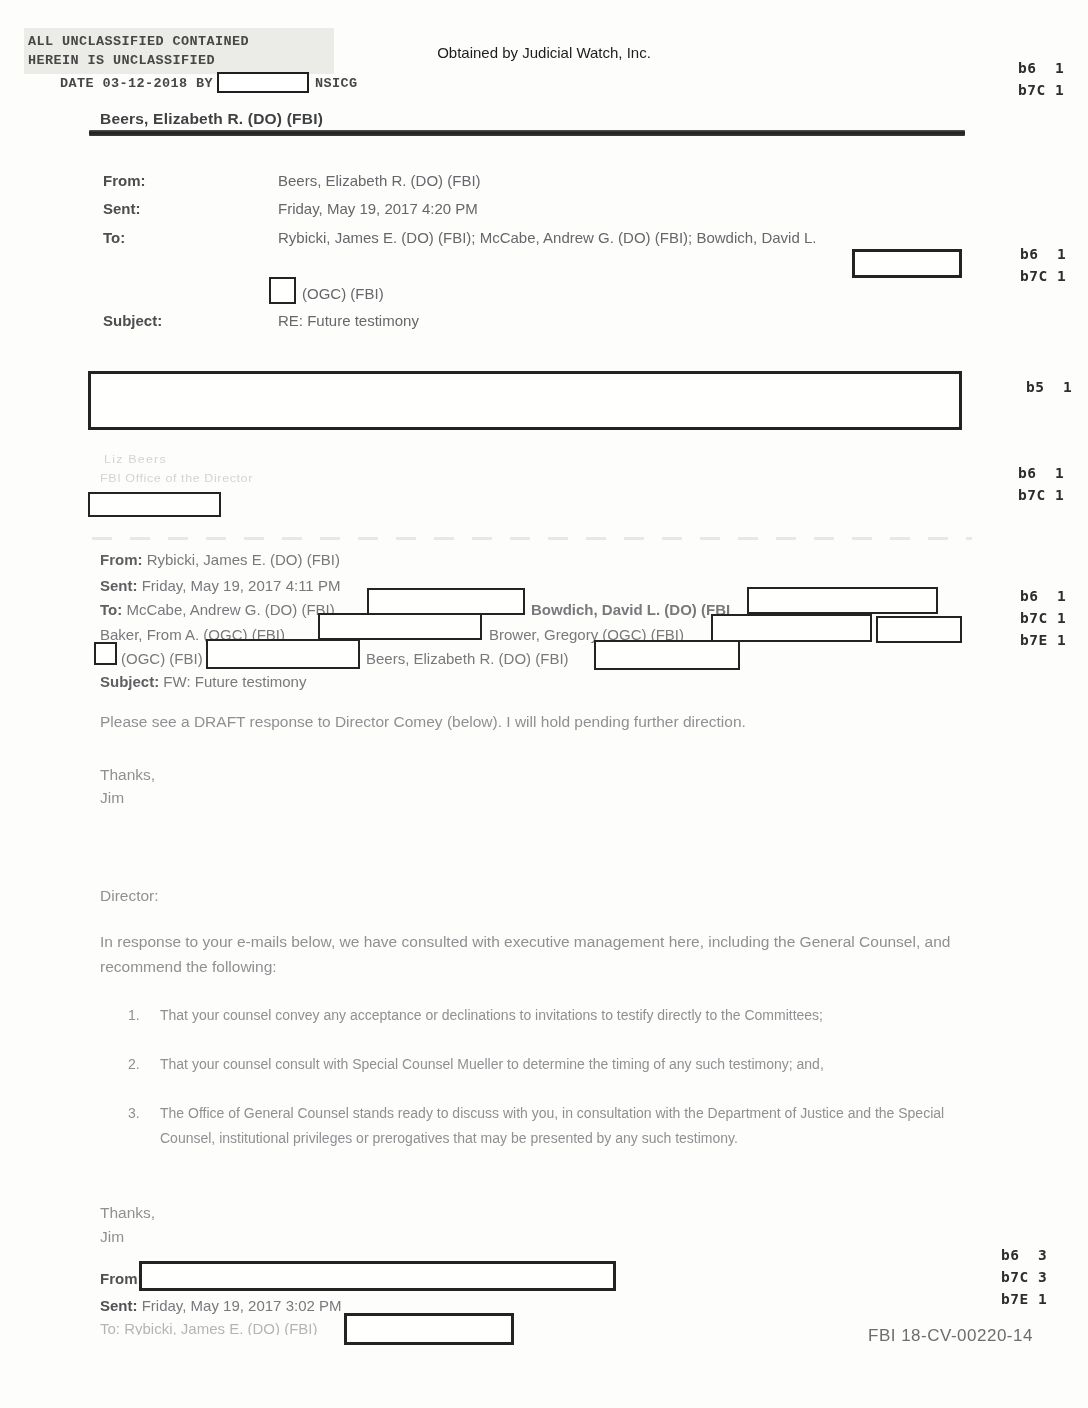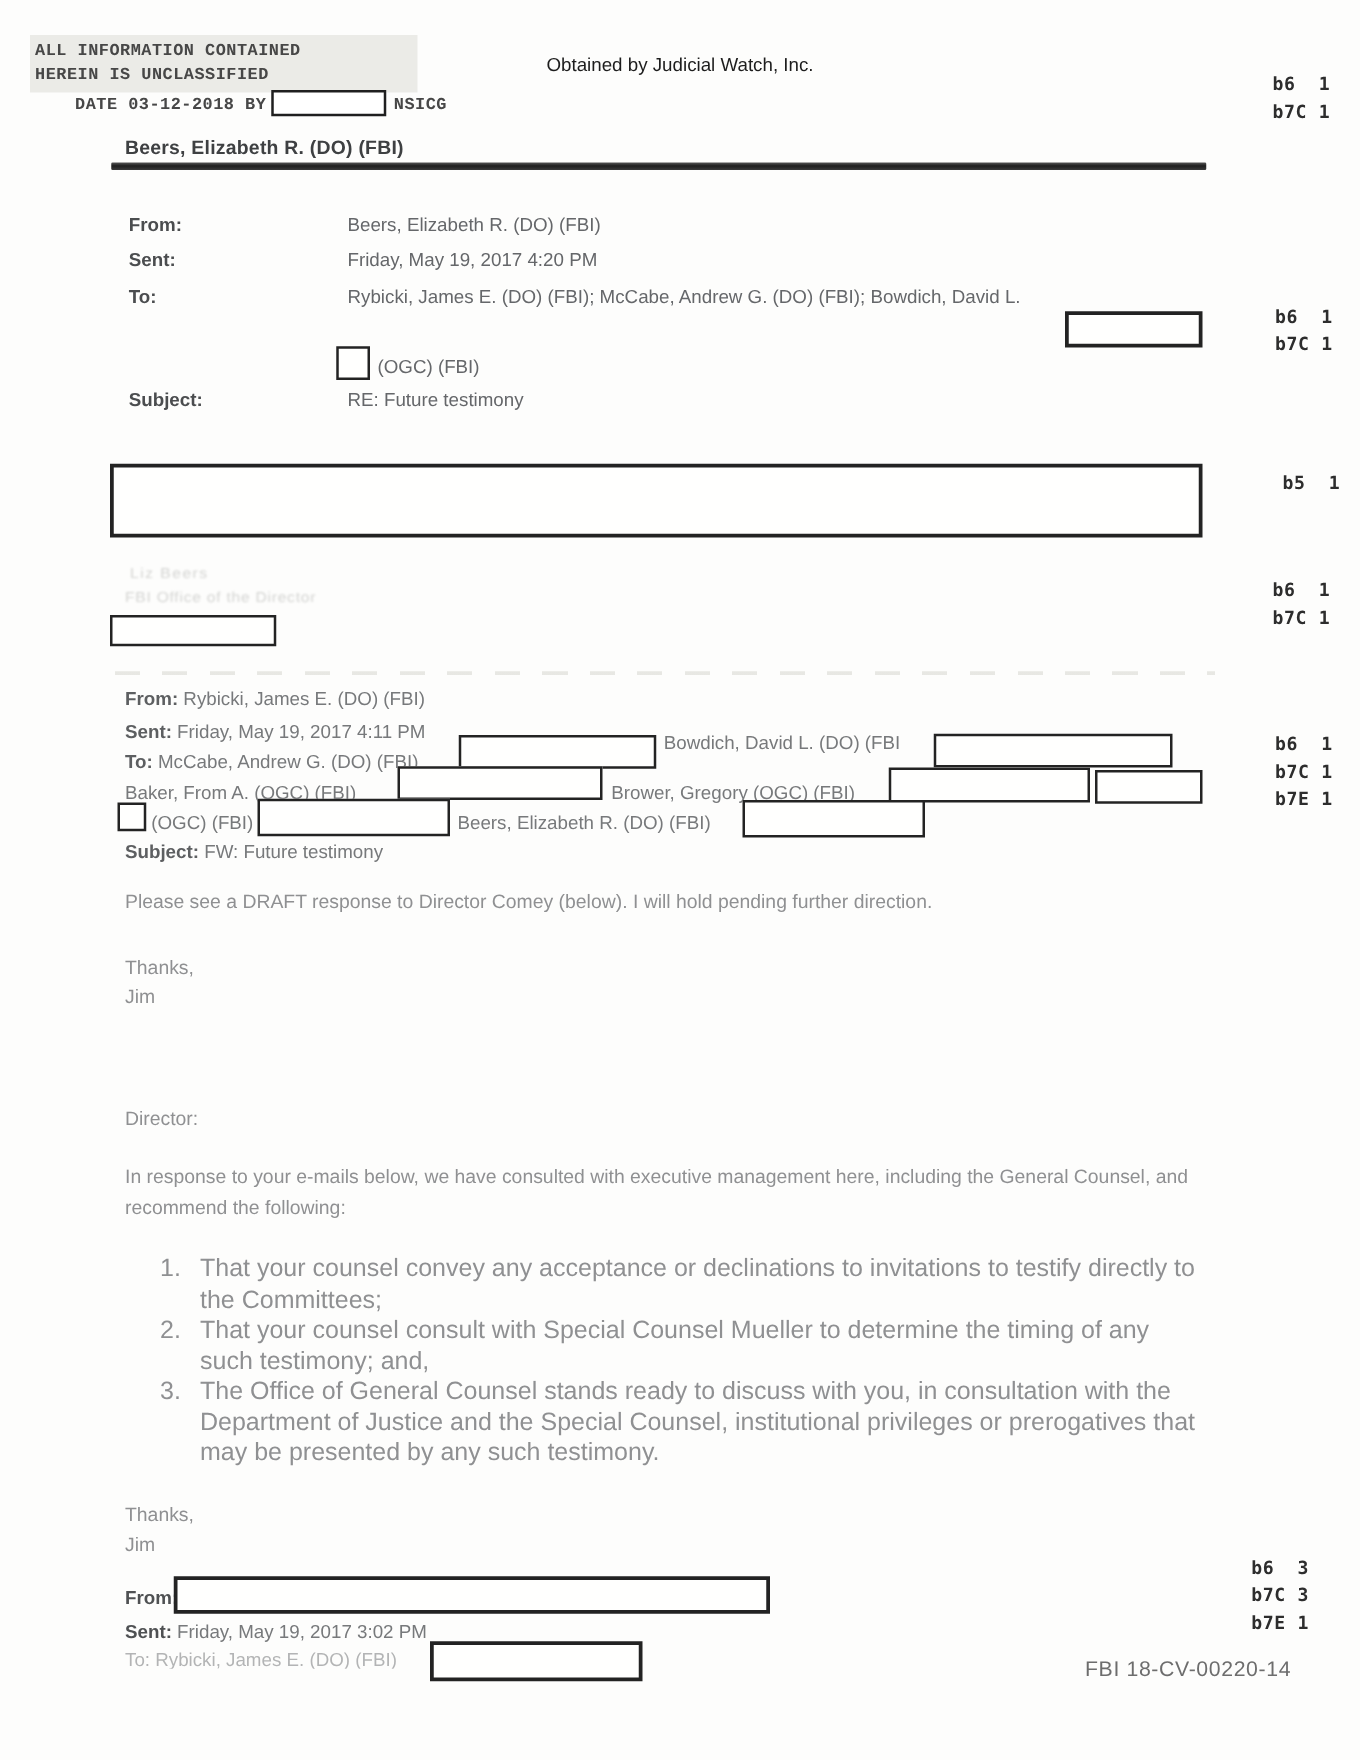--- a/index.html
+++ b/index.html
@@ -101,40 +101,40 @@
   
   .e2label { font-weight: 700; color: #5d5f61; font-size: 15px; }
   .e2text  { color: #77797b; font-size: 15px; }
   .bodytext {
     position: absolute;
     color: #8f9092;
     font-size: 15.5px;
     line-height: 24.5px;
   }
   .listnum { display: inline-block; width: 32px; color: #8f9092; }
-  .listitem { position: absolute; width: 840px; color: #8f9092; font-size: 20px; line-height: 24.5px; }
+  .listitem { position: absolute; width: 840px; color: #8f9092; font-size: 14px; line-height: 24.5px; }
   .listitem .txt { display: inline-block; width: 802px; vertical-align: top; }
 
   .clip-line { position: absolute; overflow: hidden; }
 
   .case-num {
     position: absolute;
     font-size: 17px;
     color: #6d6d6d;
     letter-spacing: 0.5px;
     font-weight: 400;
   }
 </style>
 </head>
 <body>
 
 <div class="page">
 
   <div class="stamp-bg"></div>
-  <div class="stamp-line" style="left:28px; top:34px;">ALL INFORMATION CONTAINED</div>
+  <div class="stamp-line" style="left:28px; top:34px;">ALL UNCLASSIFIED CONTAINED</div>
   <div class="stamp-line" style="left:28px; top:53px;">HEREIN IS UNCLASSIFIED</div>
   <div class="stamp-line" style="left:28px; top:72px;margin-left:32px;"><span>DATE 03-12-2018 BY</span><span class="stamp-redact"></span><span>NSICG</span></div>
 
   <div class="obtained">Obtained by Judicial Watch, Inc.</div>
 
   <div class="mcode" style="left:1018px; top:60px;">b6  1</div>
   <div class="mcode" style="left:1018px; top:82px;">b7C 1</div>
 
   <div class="doc-title">Beers, Elizabeth R. (DO) (FBI)</div>
   <div class="title-rule"></div>
@@ -166,21 +166,21 @@
   <div class="mcode" style="left:1018px; top:465px;">b6  1</div>
   <div class="mcode" style="left:1018px; top:487px;">b7C 1</div>
 
   <div class="noise-row" style="left:92px; top:537px; width:880px;"></div>
 
   <div class="line" style="left:100px; top:551px;"><span class="e2label">From:</span><span class="e2text"> </span><span class="e2text">Rybicki, James E. (DO) (FBI)</span></div>
   <div class="line" style="left:100px; top:577px;text-align:center;"><span class="e2label">Sent:</span><span class="e2text"> </span><span class="e2text">Friday, May 19, 2017 4:11 PM</span></div>
 
   <div class="line" style="left:100px; top:601px;"><span class="e2label">To:</span><span class="e2text"> </span><span class="e2text">McCabe, Andrew G. (DO) (FBI)</span></div>
   <div class="redact thin" style="left:367px; top:588px; width:158px; height:27px;"></div>
-  <div class="line e2text" style="left:531px; top:586px;">Bowdich, David L. (DO) (FBI</div>
+  <div class="line e2text" style="left:531px; top:601px;font-weight:bold;">Bowdich, David L. (DO) (FBI</div>
   <div class="redact thin" style="left:747px; top:587px; width:191px; height:27px;"></div>
 
   <div class="line e2text" style="left:100px; top:626px;">Baker, From A. (OGC) (FBI)</div>
   <div class="redact thin" style="left:318px; top:613px; width:164px; height:27px;"></div>
   <div class="line e2text" style="left:489px; top:626px;">Brower, Gregory (OGC) (FBI)</div>
   <div class="redact thin" style="left:711px; top:614px; width:161px; height:28px;"></div>
   <div class="redact thin" style="left:876px; top:616px; width:86px; height:27px;"></div>
 
   <div class="redact thin" style="left:94px; top:642px; width:23px; height:23px;"></div>
   <div class="line e2text" style="left:121px; top:650px;">(OGC) (FBI)</div>

